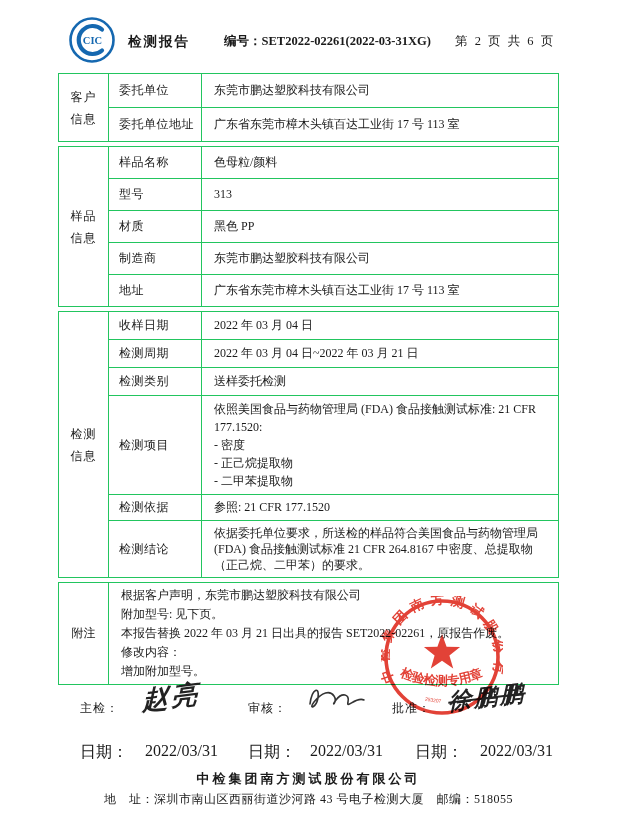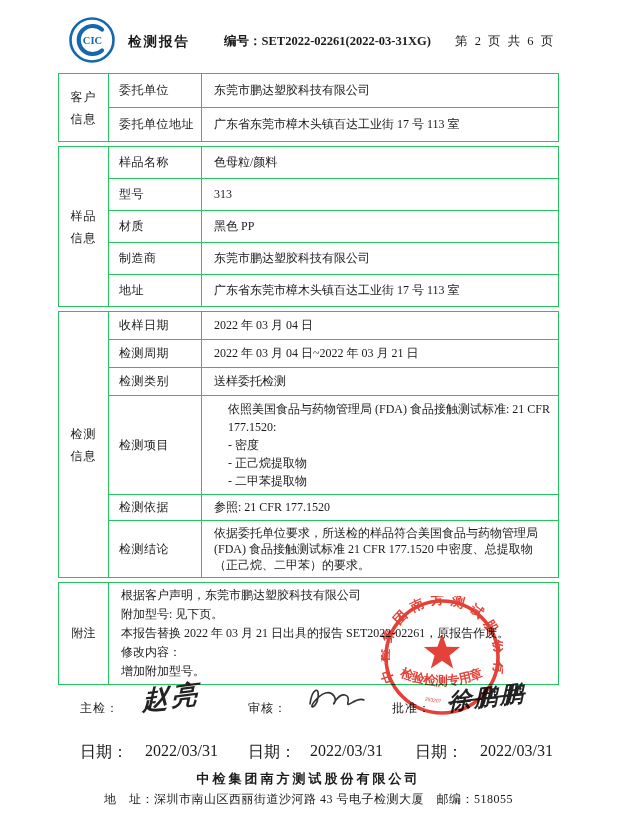--- a/index.html
+++ b/index.html
@@ -23,21 +23,21 @@
   col.c1 { width:50px; } col.c2 { width:93px; } col.c3 { width:357px; } col.c23 { width:450px; }
   td { border:1px solid #22c55e; font-size:12px; vertical-align:middle; }
   td.group { text-align:center; }
   td.group div { line-height:22px; letter-spacing:1px; }
   td.lbl { padding-left:10px; letter-spacing:0.5px; }
   td.val { padding-left:12px; padding-right:10px; }
   .s1 td { height:34px; }
   .s2 td { height:32px; }
   .s3 tr.rs td { height:28px; }
   td.multiline { padding-top:4px; padding-bottom:4px; }
-  td.multiline div { line-height:16px; padding:1px 0; white-space:nowrap;margin-left:14px; }
+  td.multiline div { line-height:16px; padding:1px 0; white-space:nowrap; }
   td.wrap { line-height:16px; padding-top:4px; padding-bottom:4px; }
   .s4 td.notes { padding-top:3px; padding-bottom:3px; }
   .s4 td.notes div { line-height:19px; white-space:nowrap; }
   .s4 td.group { height:95px; }
 
   
   .stamp { position:absolute; left:381px; top:596px; width:122px; height:122px;
            opacity:0.92; mix-blend-mode:multiply; z-index:5; }
 
   
@@ -157,21 +157,21 @@
             <div>- 正己烷提取物</div>
             <div>- 二甲苯提取物</div>
           </td>
         </tr>
         <tr>
           <td class="lbl" style="height:26px">检测依据</td>
           <td class="val">参照: 21 CFR 177.1520</td>
         </tr>
         <tr>
           <td class="lbl">检测结论</td>
-          <td class="val wrap">依据委托单位要求，所送检的样品符合美国食品与药物管理局 (FDA) 食品接触测试标准 21 CFR 177.1520 中密度、总提取物（正己烷、二甲苯）的要求。</td>
+          <td class="val wrap">依据委托单位要求，所送检的样品符合美国食品与药物管理局 (FDA) 食品接触测试标准 21 CFR 264.8167 中密度、总提取物（正己烷、二甲苯）的要求。</td>
         </tr>
       </tbody>
     </table>
 
     <table class="tbl s4">
       <colgroup>
           <col class="c1">
           <col class="c23">
         </colgroup>
       <tbody>

